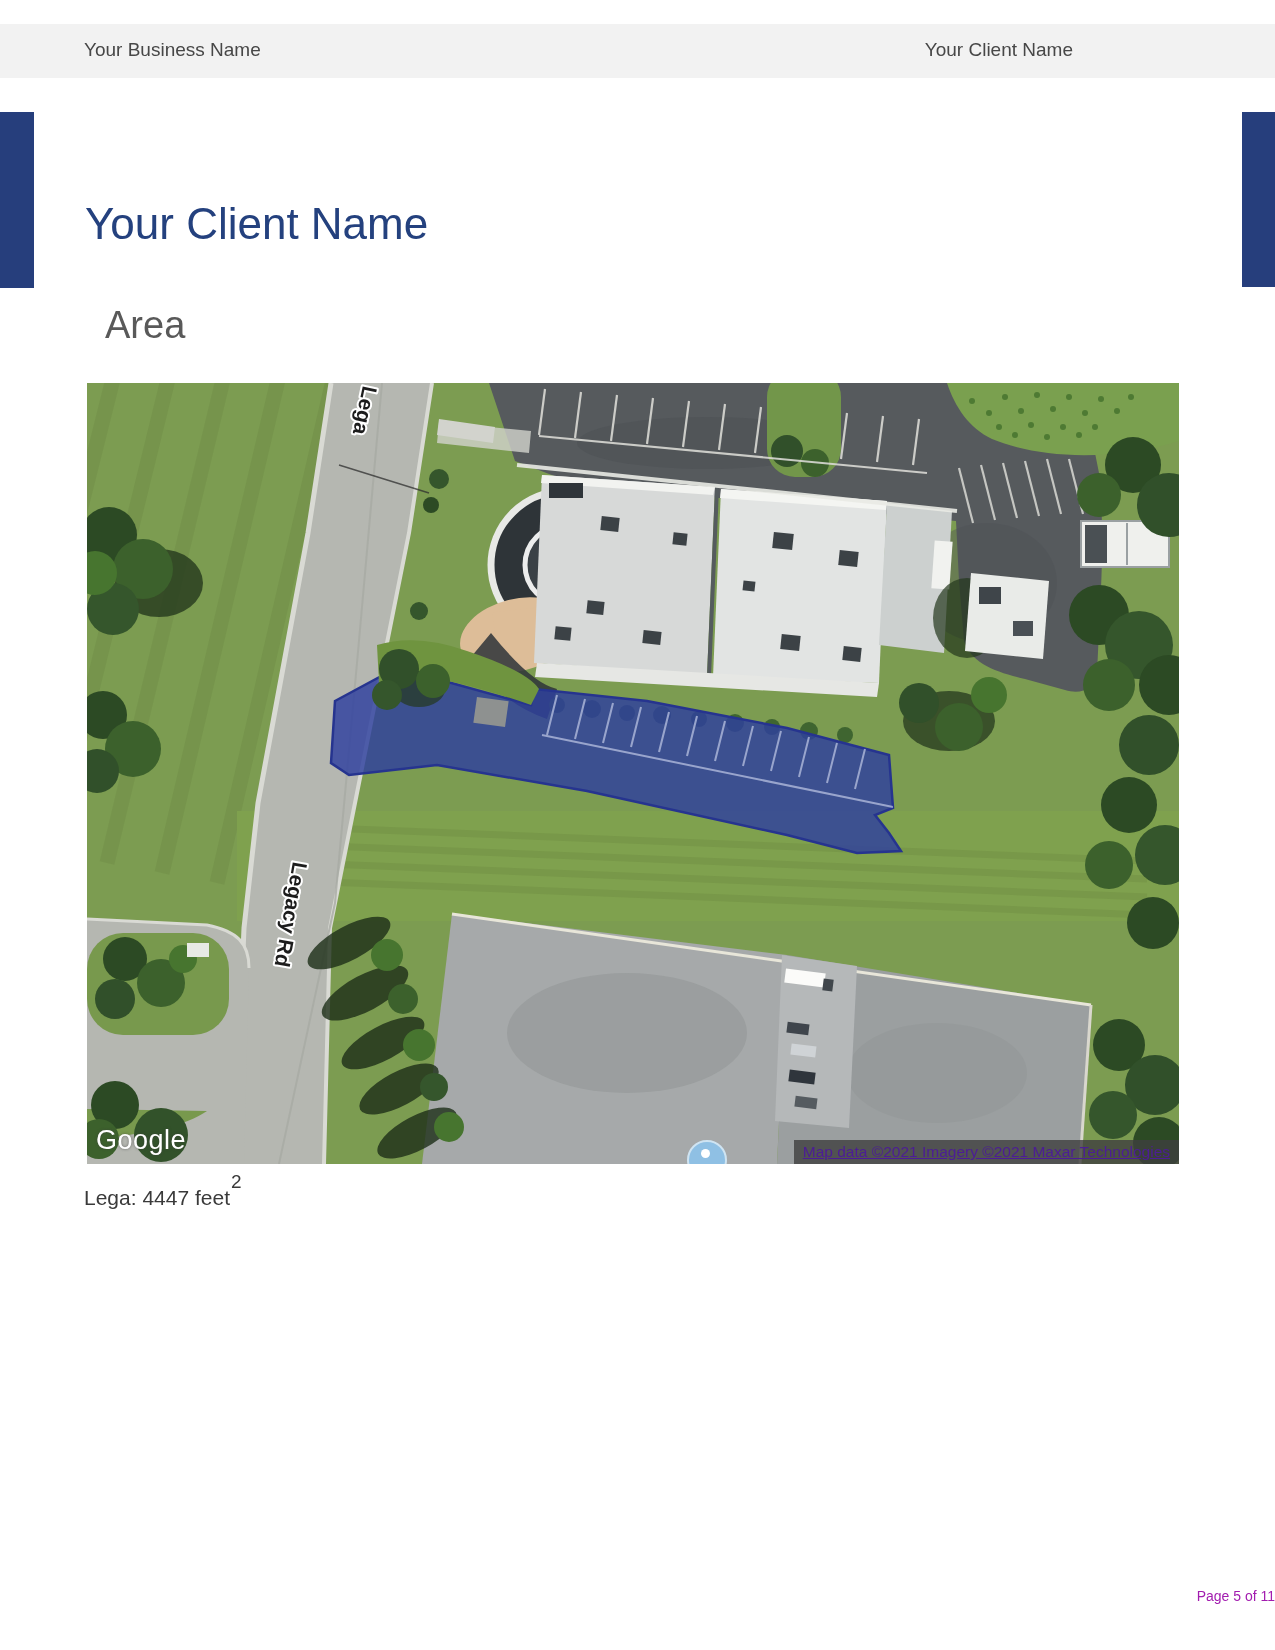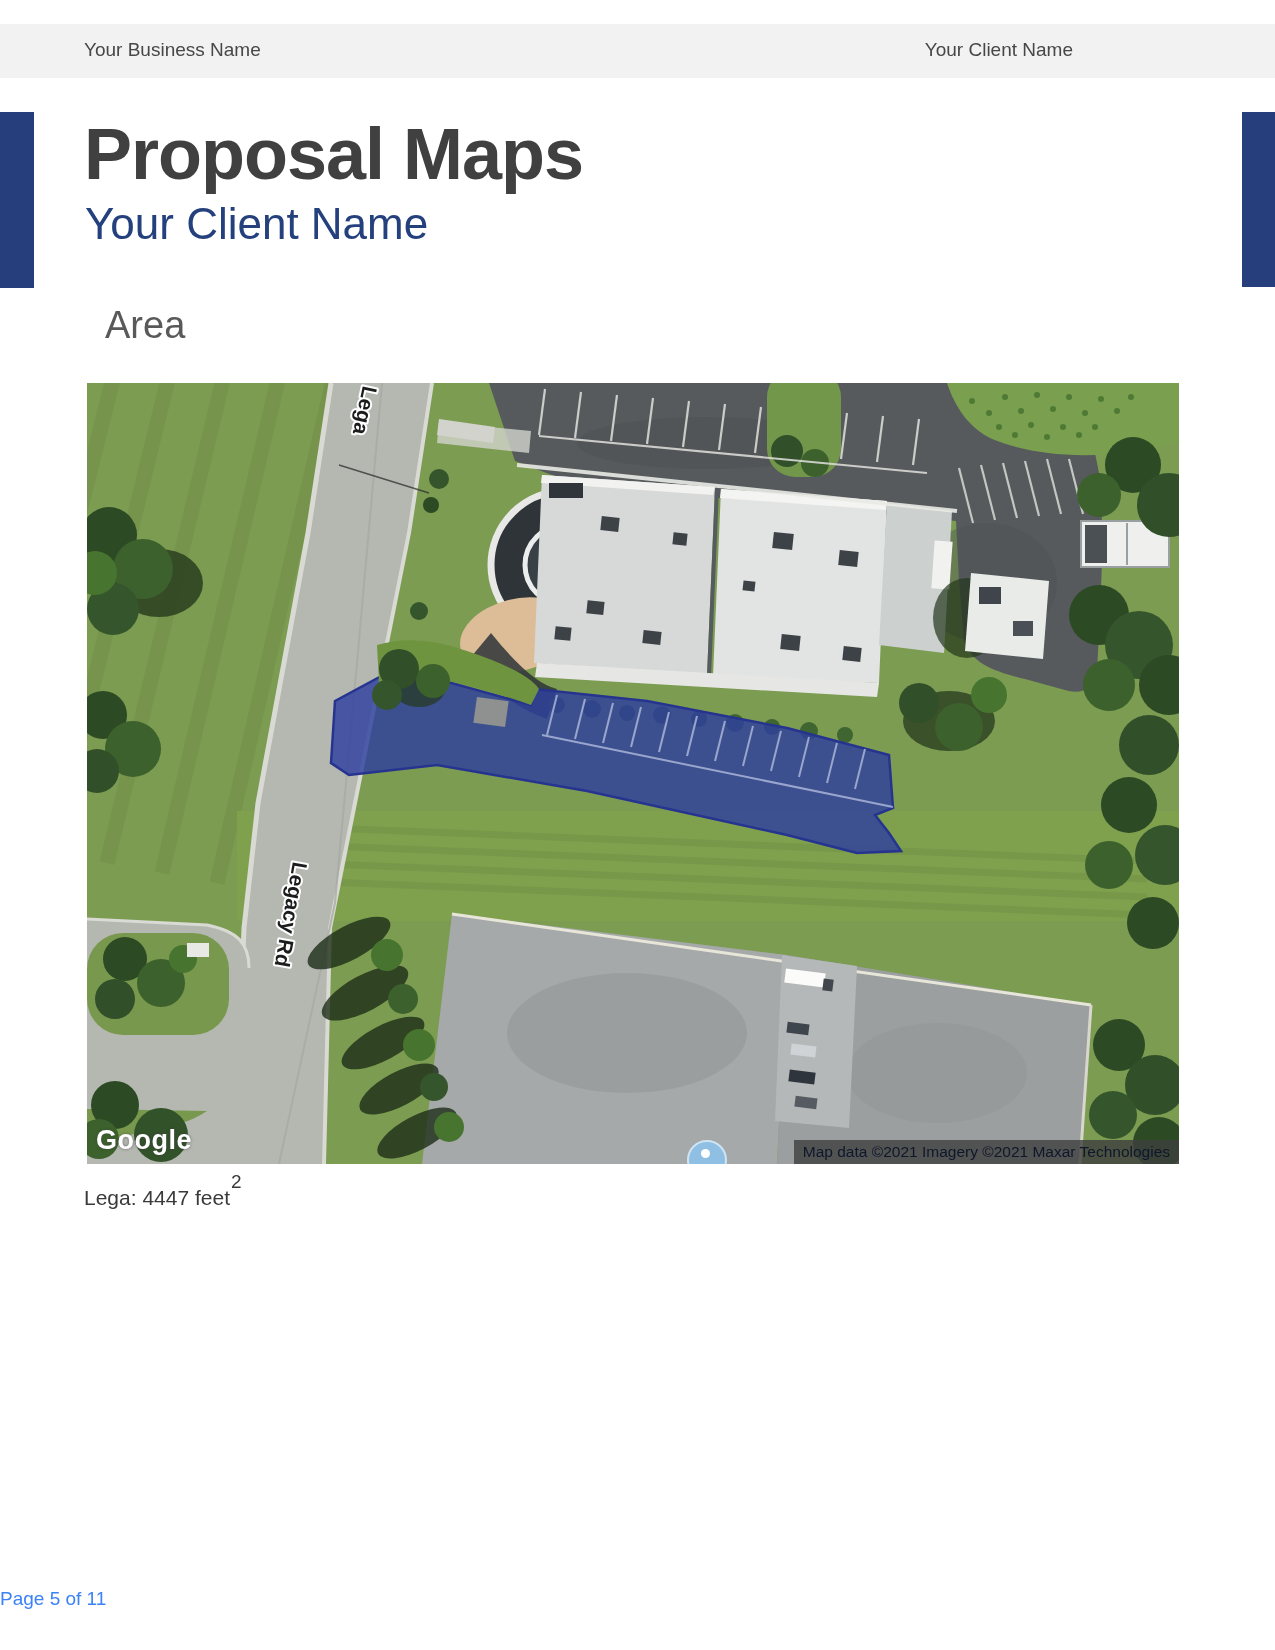--- a/index.html
+++ b/index.html
@@ -14,49 +14,48 @@
   .bar-right{position:absolute;right:0;top:112px;width:33px;height:175px;background:#263e7c;}
   .doc-title{position:absolute;left:84px;top:118px;font-size:72px;font-weight:bold;color:#404040;
              letter-spacing:-1px;line-height:1.0;}
   .doc-subtitle{position:absolute;left:85px;top:200px;font-size:44px;color:#24417e;line-height:1.1;}
   
   .section-heading{position:absolute;left:84px;top:304px;font-size:38px;color:#595959;margin-left:21px;}
   
   .map-box{position:absolute;left:87px;top:383px;width:1092px;height:781px;overflow:hidden;
            background:#7c9c51;}
   .map-box svg{position:absolute;left:0;top:0;}
-  .google-logo{position:absolute;left:9px;bottom:8px;color:#ffffff;font-size:27px;font-weight:700;
+  .google-logo{position:absolute;left:9px;bottom:8px;color:#ffffff;font-size:27px;font-weight:400;
                letter-spacing:0.5px;text-shadow:0 0 3px rgba(60,60,60,.65);}
   .attribution{position:absolute;right:0;bottom:0;height:24px;line-height:24px;padding:0 9px;
-               background:rgba(62,62,62,.80);color:#0f172a;font-size:15.5px;white-space:nowrap;}
+               background:rgba(62,62,62,.80);color:#4c1d95;font-size:15.5px;white-space:nowrap;text-decoration:underline;}
   .poi-circle{position:absolute;left:600px;bottom:-16px;width:36px;height:36px;border-radius:50%;
               background:#8fc0e4;border:2px solid #cfe4f2;}
   .poi-circle::after{content:"";position:absolute;left:12px;top:7px;width:9px;height:9px;
               border-radius:50%;background:#ffffff;}
   
   .area-stat{position:absolute;left:84px;top:1180px;font-size:21px;color:#3a3a3a;}
   .area-stat sup{font-size:19px;position:relative;top:-9px;left:1px;}
   
-  .footer{position:absolute;left:0;top:1588px;width:1275px;text-align:left;
-          font-size:19px;color:#3b82f6;}
+  .footer{position:absolute;left:0;top:1588px;width:1275px;text-align:right;
+          font-size:14px;color:#a21caf;}
 </style>
 </head>
 <body>
 
 <div class="page">
 
   <div class="header-bar">
     <span class="header-left">Your Business Name</span>
     <span class="header-right">Your Client Name</span>
   </div>
 
   <div class="bar-left"></div>
   <div class="bar-right"></div>
 
-  <h1 class="doc-title" style="margin:0">Proposal Maps</h1>
   <div class="doc-subtitle">Your Client Name</div>
 
   <div class="section-heading">Area</div>
 
   <div class="map-box">
     <svg width="1092" height="781" viewBox="0 0 1092 781">
 
       <rect x="0" y="0" width="1092" height="781" fill="#7c9c51"></rect>
 
       <g stroke="#33451f" stroke-opacity="0.08" stroke-width="15">

